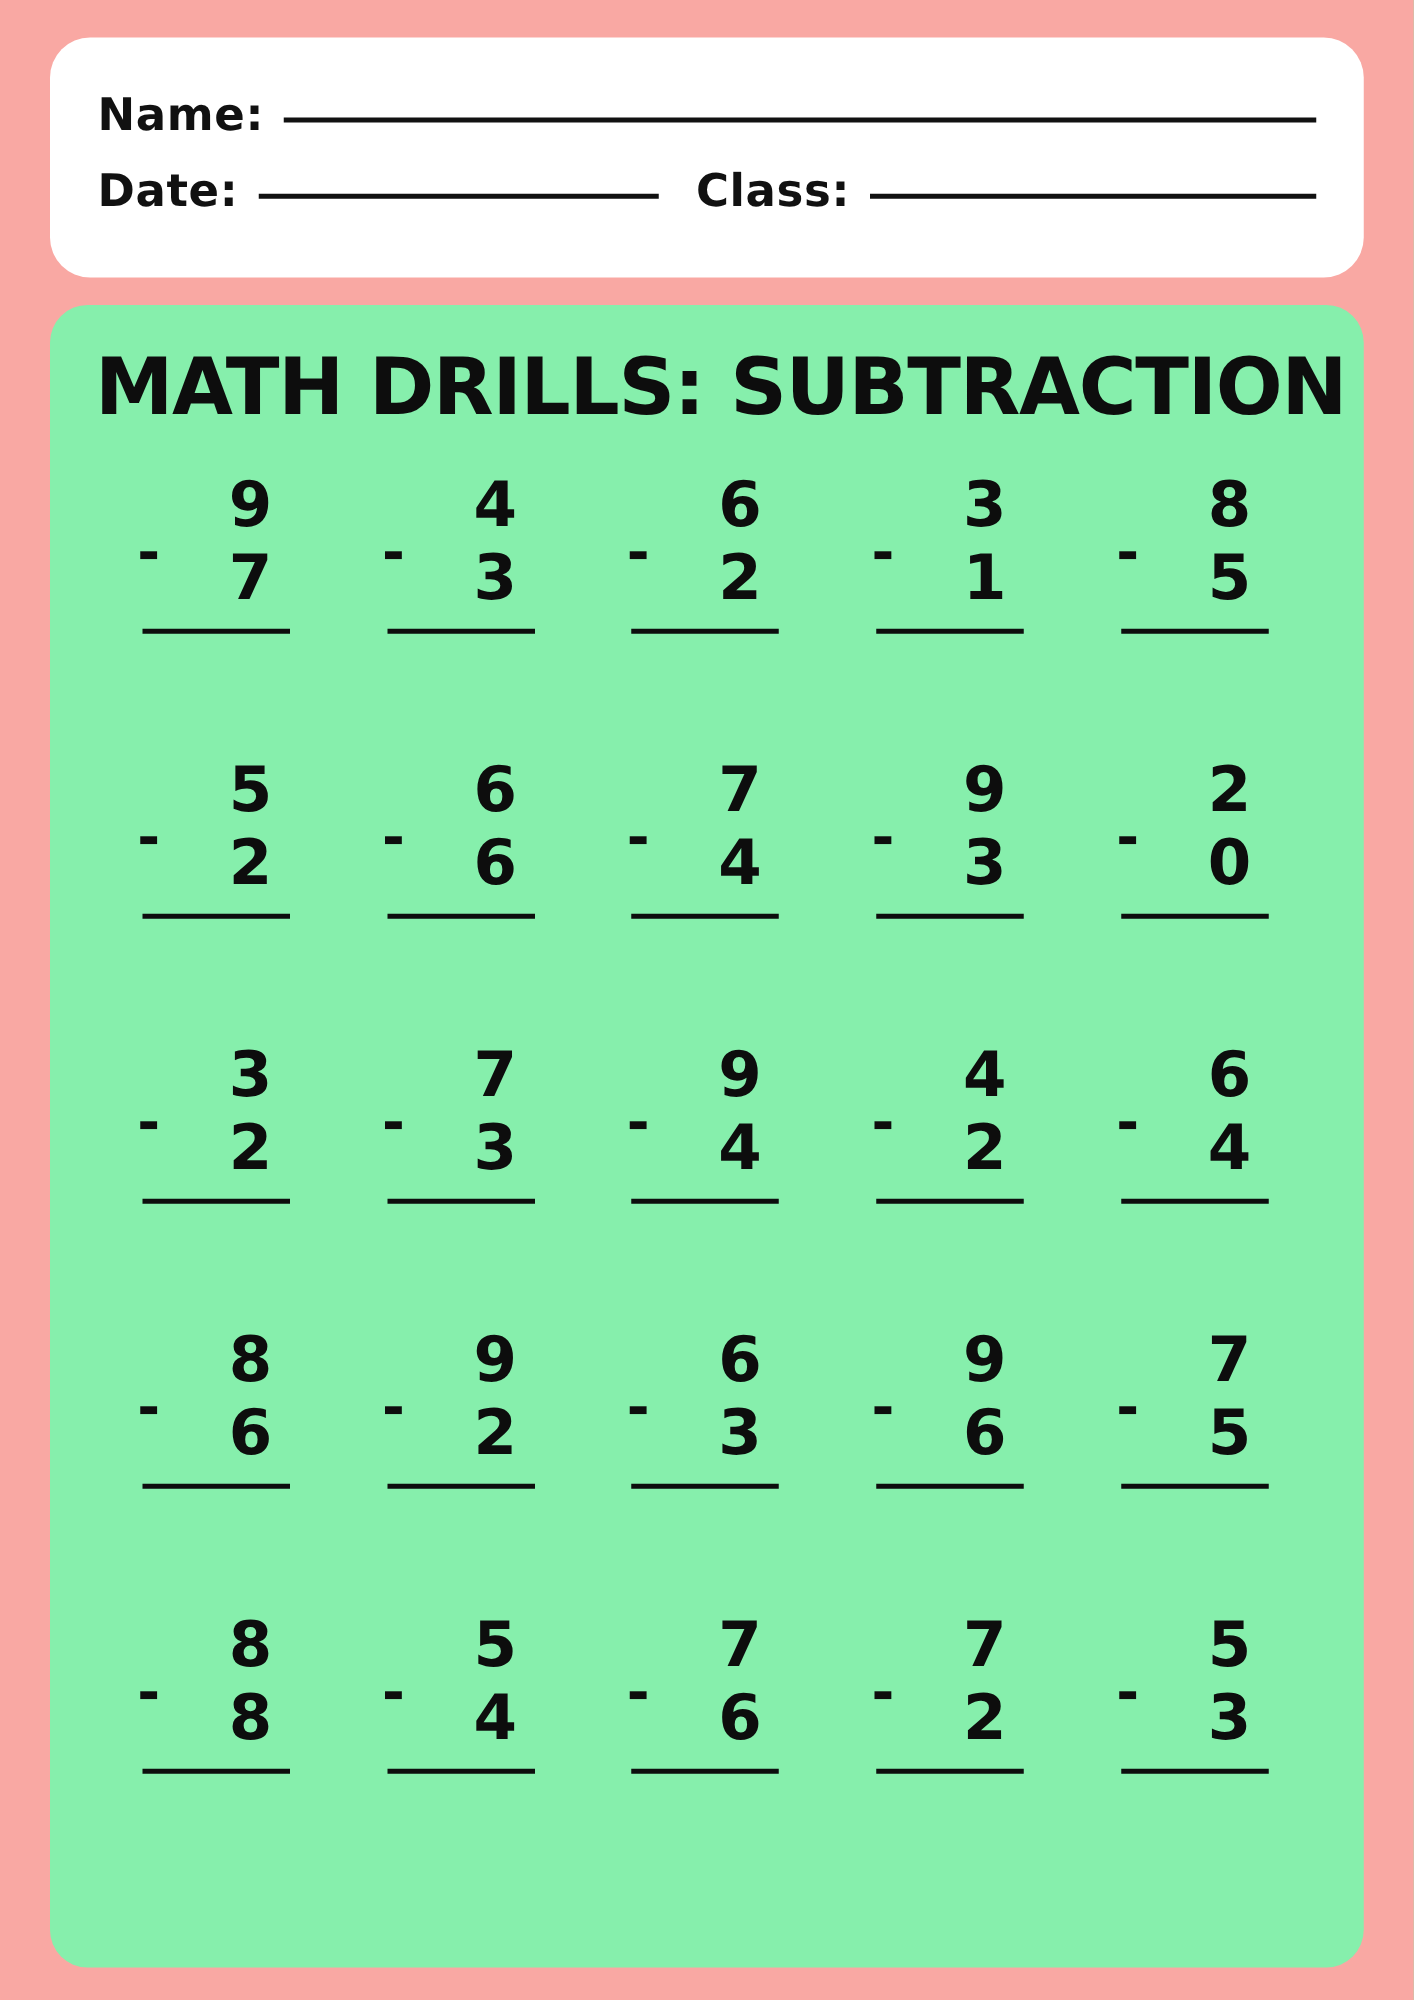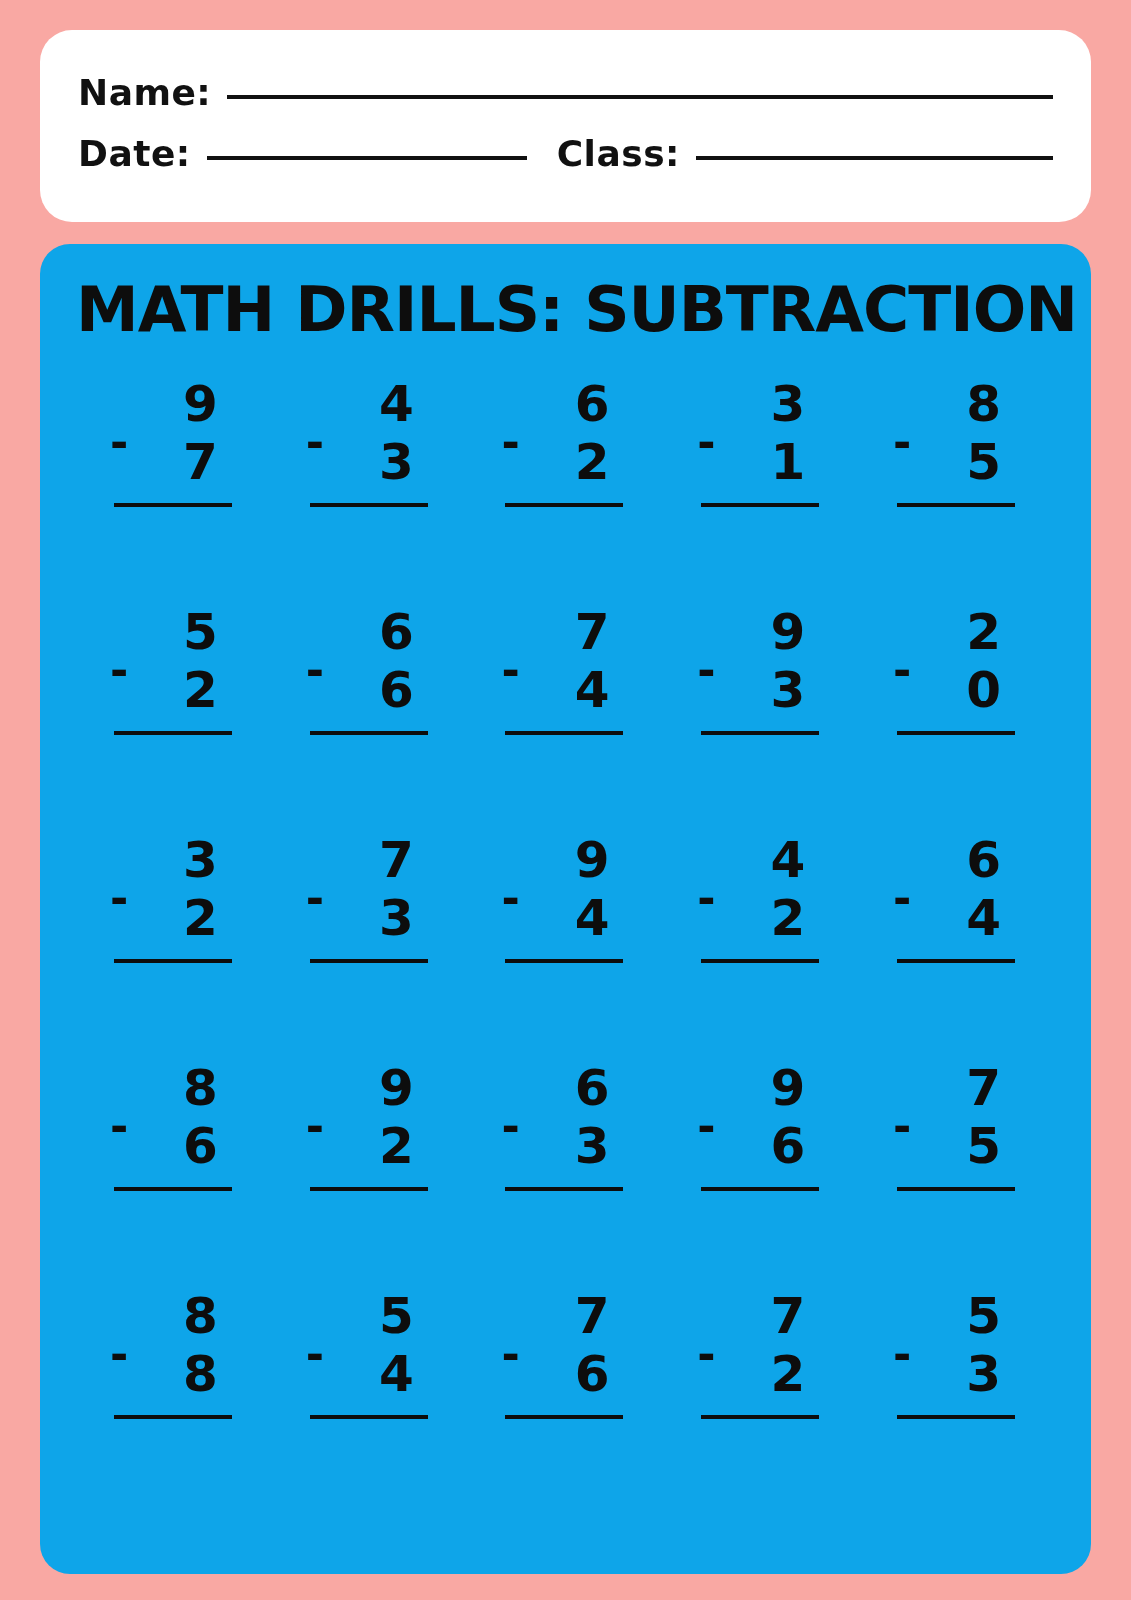--- a/index.html
+++ b/index.html
@@ -57,21 +57,21 @@
   .field-line.short {
     flex: 0 0 320px;
   }
 
   .field-row .spacer {
     flex: 0 0 30px;
   }
 
   
   .sheet-card {
-    background: #0ea5e9;
+    background: #86efac;
     border-radius: 30px;
     margin-top: 22px;
     height: 1330px;
     box-sizing: border-box;
     padding: 28px 36px 0 36px;
   }
 
   .sheet-title {
     font-family: "DejaVu Sans", sans-serif;
     font-weight: bold;

